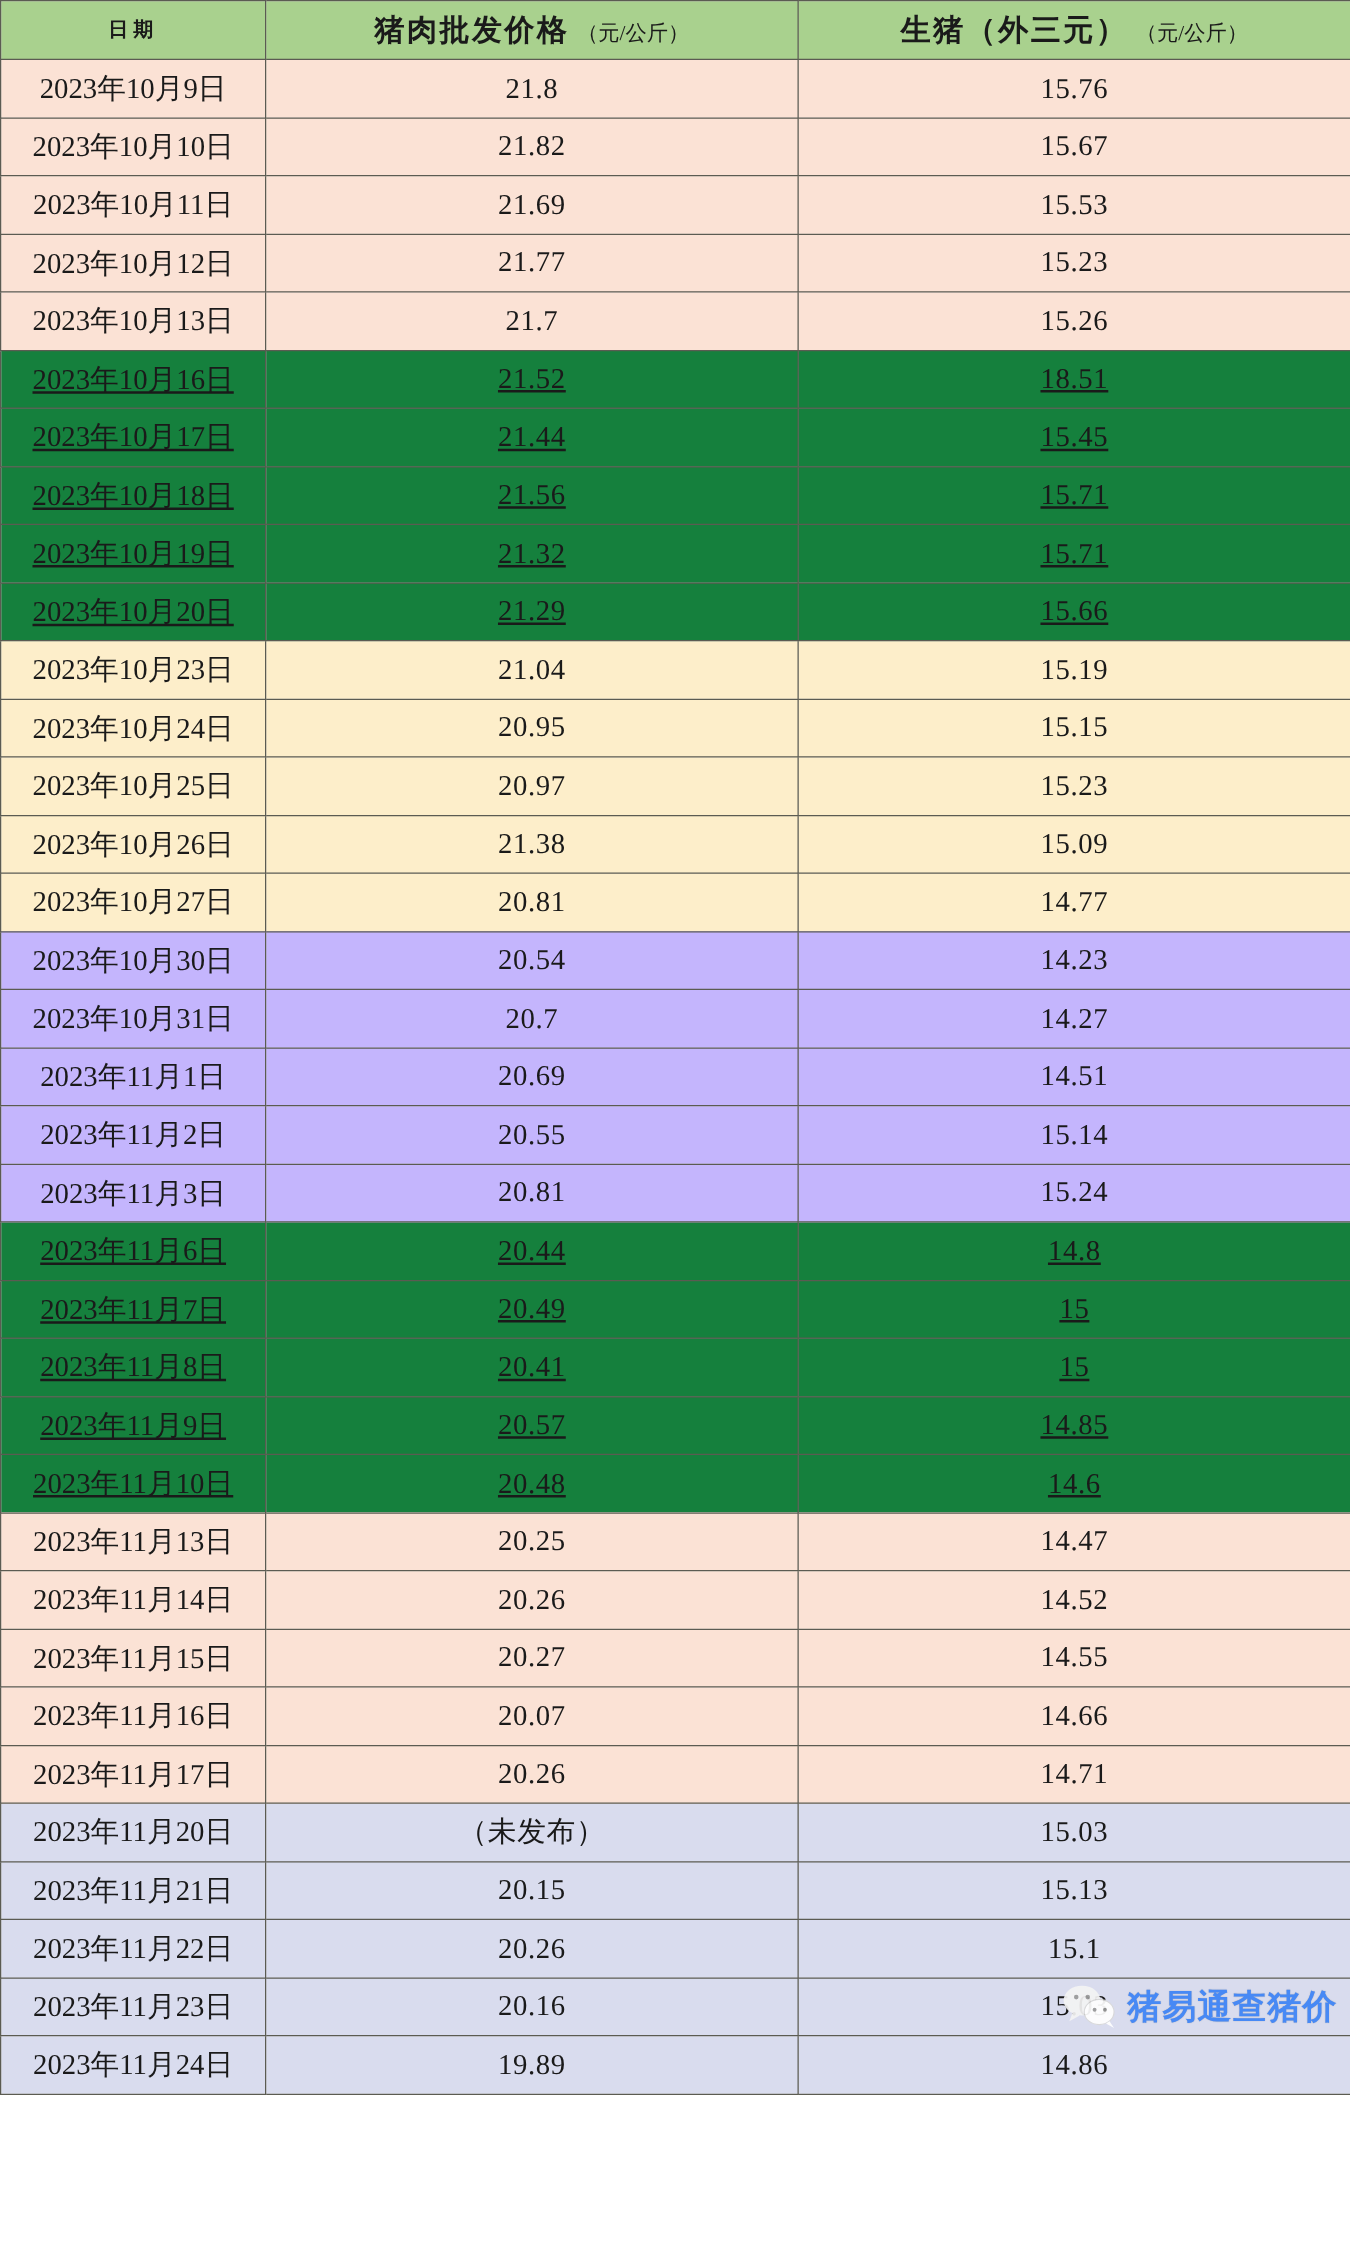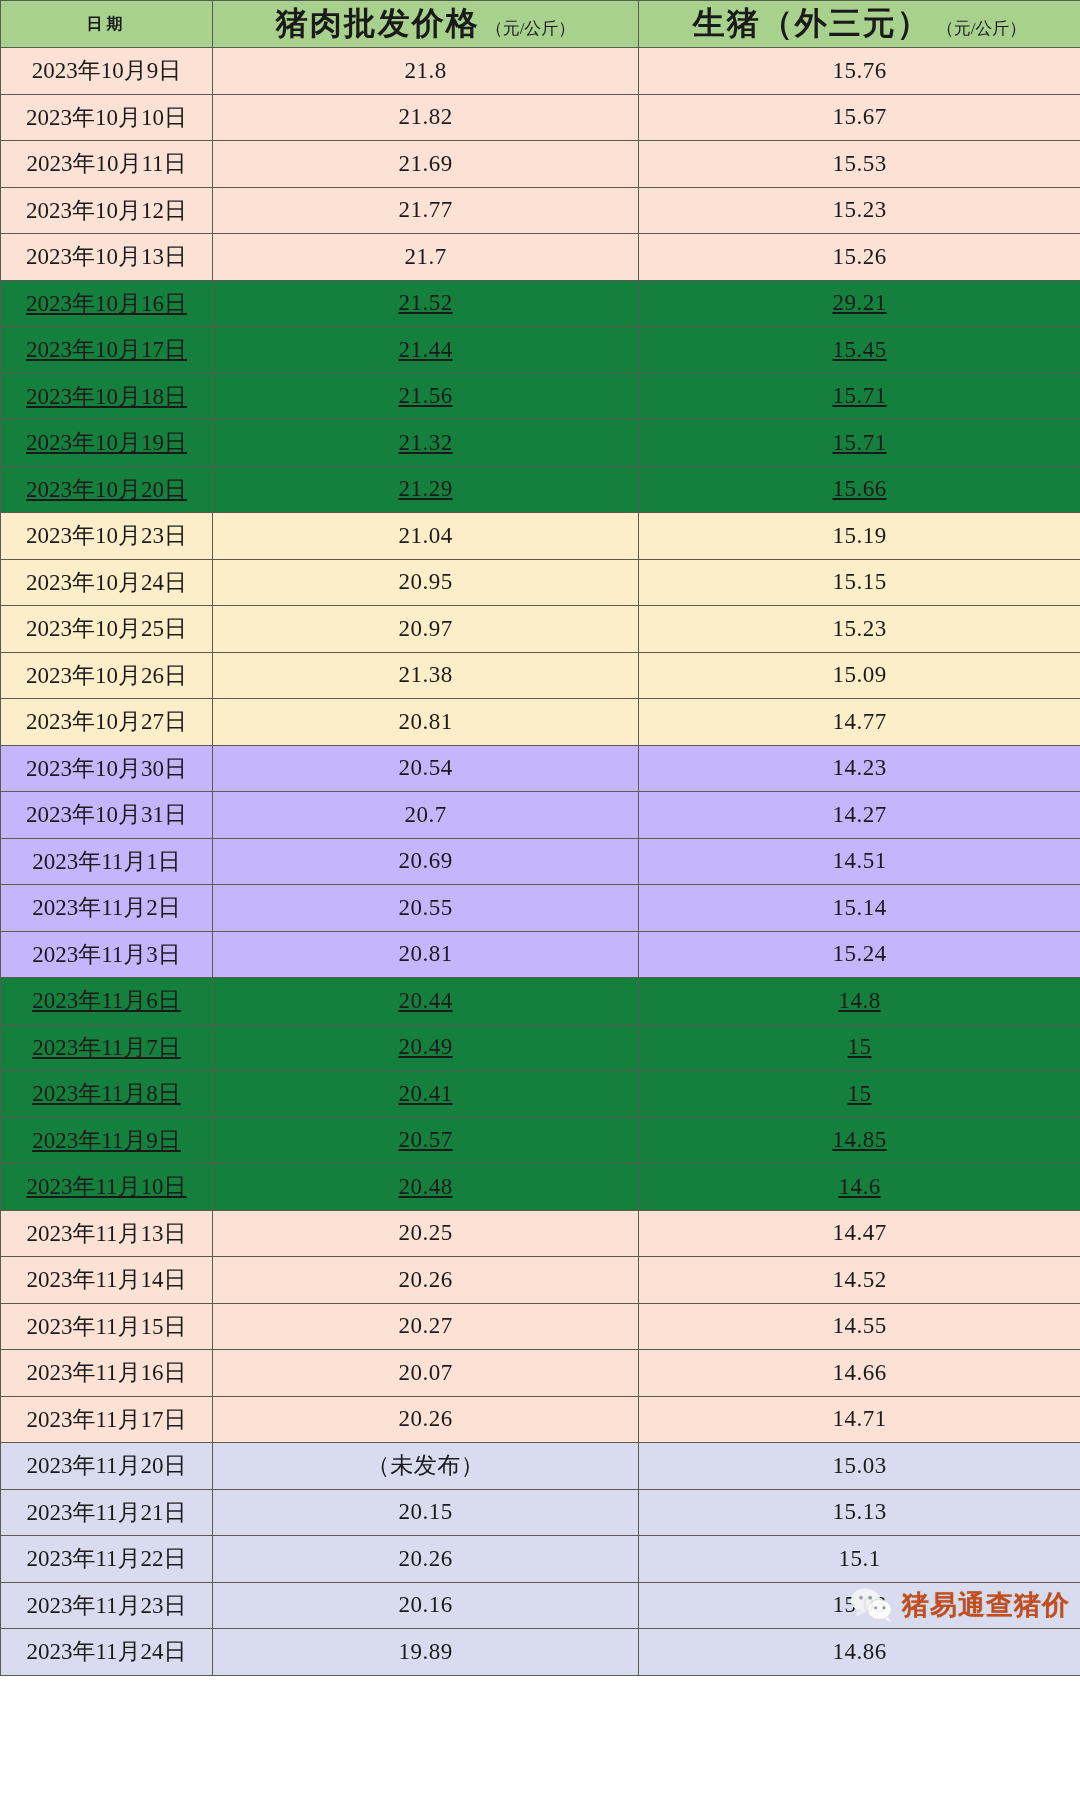--- a/index.html
+++ b/index.html
@@ -33,21 +33,21 @@
     color: #1a1a1a;
   }
 
   thead th {
     height: 46px;
     background: #a9d18e;
     font-weight: bold;
     letter-spacing: 1px;
   }
   .hdr-main {
-    font-size: 32px;
+    font-size: 24px;
     font-weight: bold;
     letter-spacing: 2px;
   }
   .hdr-unit {
     font-size: 17px;
     font-weight: normal;
     letter-spacing: 0px;
     margin-left: 6px;
   }
   .hdr-date {
@@ -78,21 +78,21 @@
     display: flex;
     align-items: center;
     gap: 8px;
     pointer-events: none;
     opacity: 0.92;
   }
   #watermark .wm-text {
     font-family: Liberation Sans, sans-serif;
     font-size: 27px;
     font-weight: bold;
-    color: #c2410c;
+    color: #3b82f6;
     letter-spacing: 1px;
     text-shadow: 0 0 1px rgba(120,120,120,0.55);
     text-align: right;
   }
   #watermark .wm-icon { width: 44px; height: 38px; display:block; }
   .page-wrap { position: relative; width: 1080px; }
 </style>
 </head>
 <body>
 
@@ -138,21 +138,21 @@
           <td>15.23</td>
         </tr>
         <tr class="grp-peach">
           <td class="date-cell">2023年10月13日</td>
           <td>21.7</td>
           <td>15.26</td>
         </tr>
         <tr class="grp-green">
           <td class="date-cell">2023年10月16日</td>
           <td>21.52</td>
-          <td>29.21</td>
+          <td>18.51</td>
         </tr>
         <tr class="grp-green">
           <td class="date-cell">2023年10月17日</td>
           <td>21.44</td>
           <td>15.45</td>
         </tr>
         <tr class="grp-green">
           <td class="date-cell">2023年10月18日</td>
           <td>21.56</td>
           <td>15.71</td>

